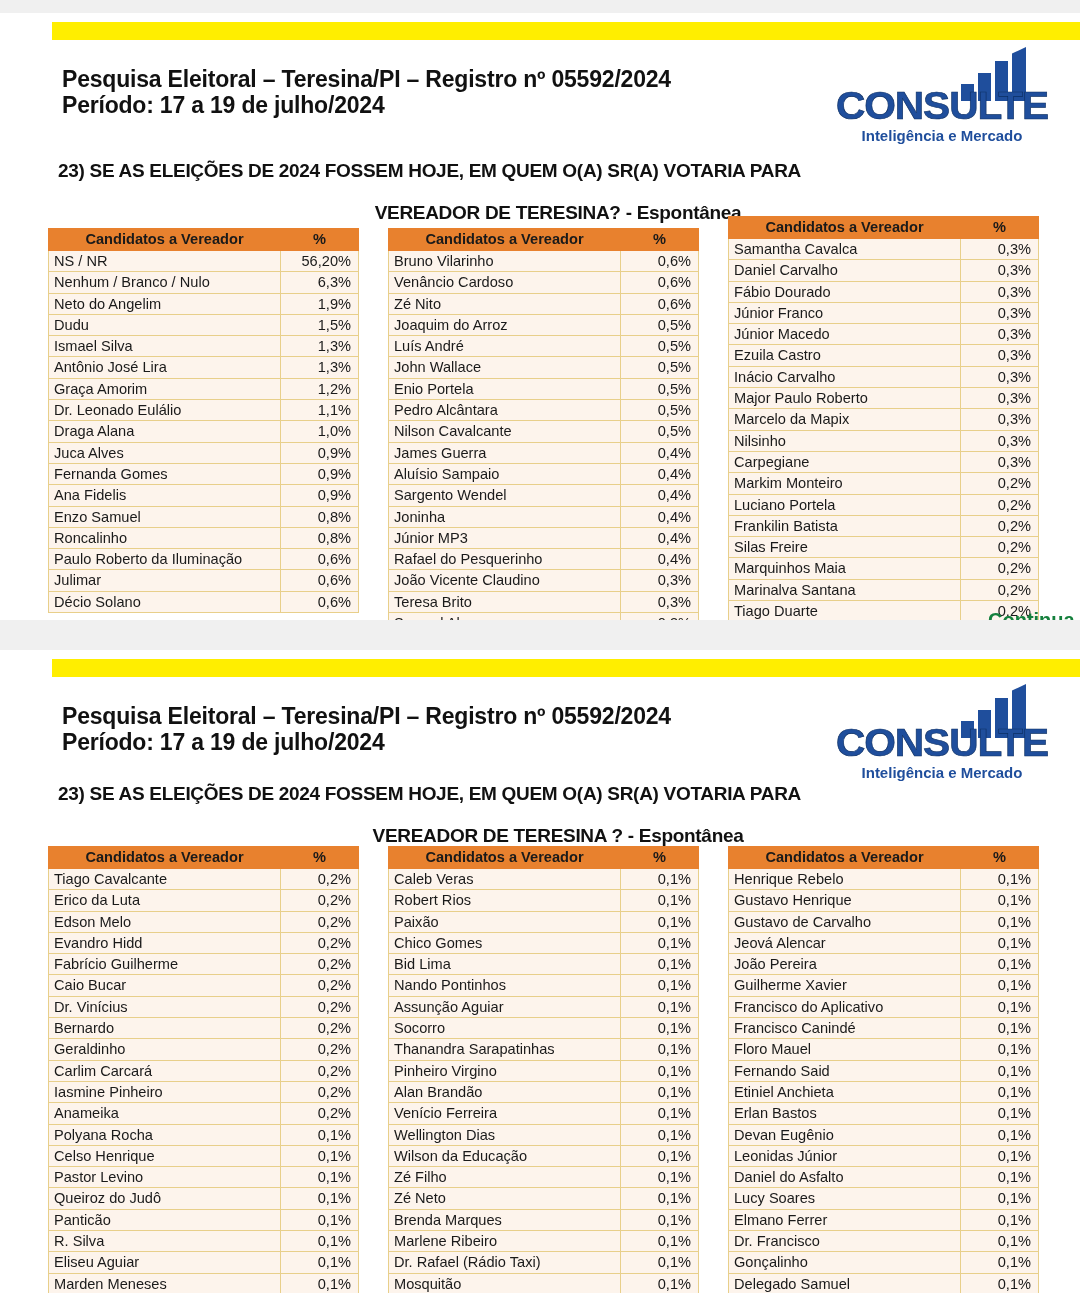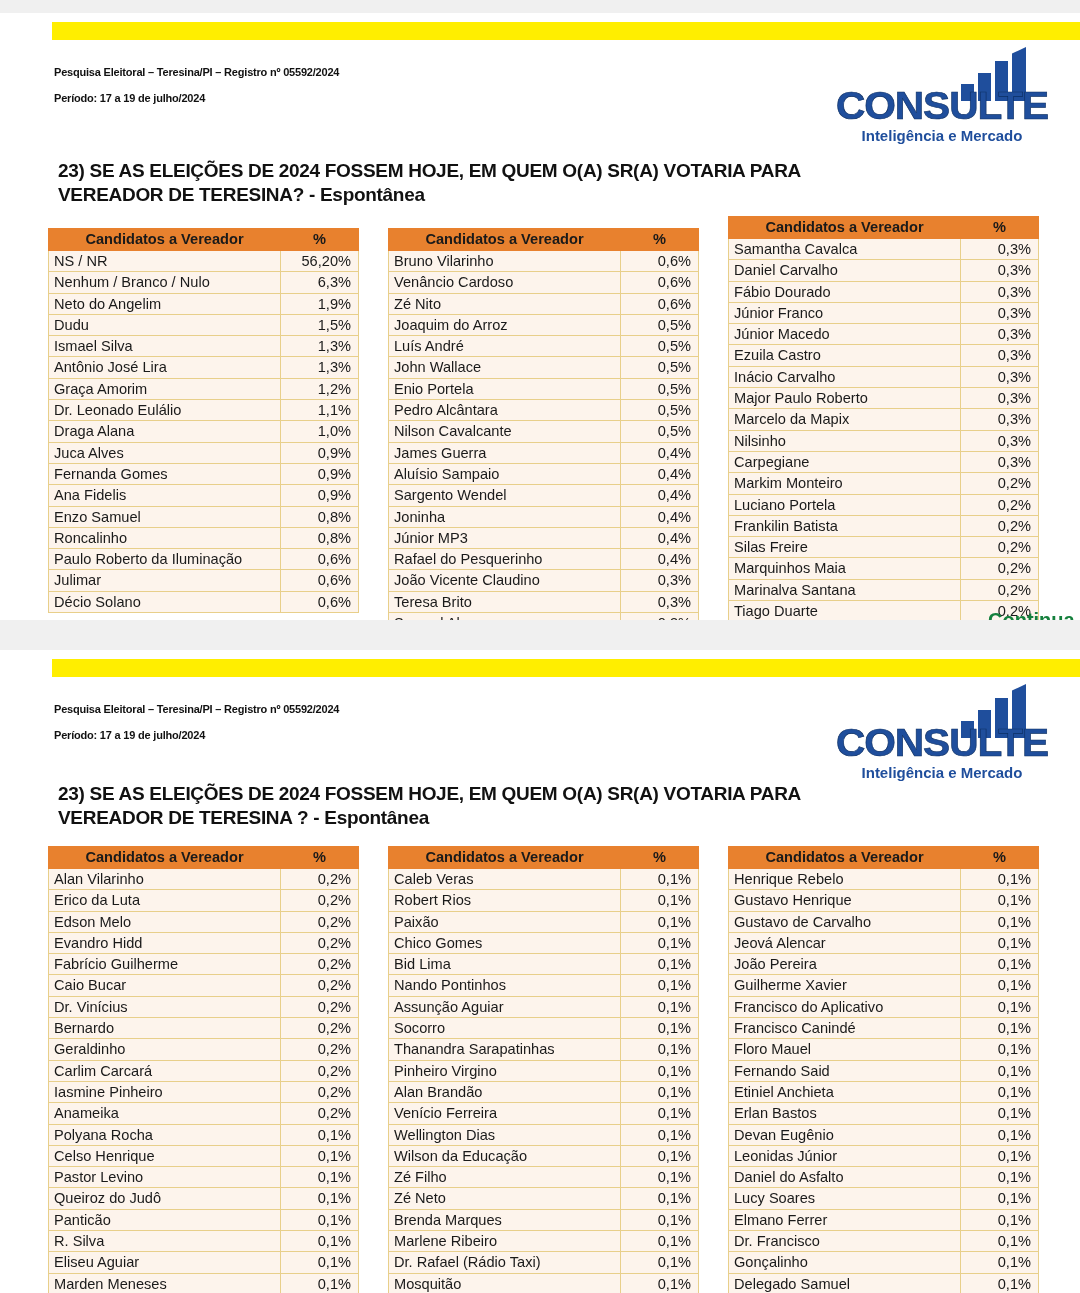--- a/index.html
+++ b/index.html
@@ -35,24 +35,24 @@
     position: absolute;
     left: 52px;
     top: 9px;
     width: 1028px;
     height: 18px;
     background: #ffee00;
   }
 
   .hdr-text {
     position: absolute;
-    left: 54px;
+    left: 62px;
     font-weight: bold;
     color: #111;
-    font-size: 11px;
+    font-size: 23px;
     letter-spacing: -0.2px;
     white-space: nowrap;
   }
   .hdr-line1 { top: 53px; }
   .hdr-line2 { top: 79px; }
 
   
   .logo {
     position: absolute;
     right: 38px;
@@ -110,21 +110,21 @@
     position: absolute;
     left: 58px;
     width: 1000px;
     font-weight: bold;
     font-size: 19px;
     color: #111;
     line-height: 1.28;
     text-align: justify;
     letter-spacing: -0.3px;
   }
-  .question .l2 { text-align: left; }
+  .question .l2 { text-align: center; margin-top: 18px; }
 
   
   .tbl {
     position: absolute;
     border-collapse: collapse;
     table-layout: fixed;
     font-size: 14.6px;
     color: #1a1a1a;
     background: #fdf4ec;
     border: 1px solid #e8c87a;
@@ -495,21 +495,21 @@
           <col class="cpct">
         </colgroup>
       <thead>
           <tr>
         <th>Candidatos a Vereador</th>
         <th>%</th>
       </tr>
         </thead>
       <tbody>
           <tr>
-            <td class="name">Alan Vilarinho</td>
+            <td class="name">Tiago Cavalcante</td>
             <td class="pct">0,2%</td>
           </tr>
           <tr>
             <td class="name">Erico da Luta</td>
             <td class="pct">0,2%</td>
           </tr>
           <tr>
             <td class="name">Edson Melo</td>
             <td class="pct">0,2%</td>
           </tr>

